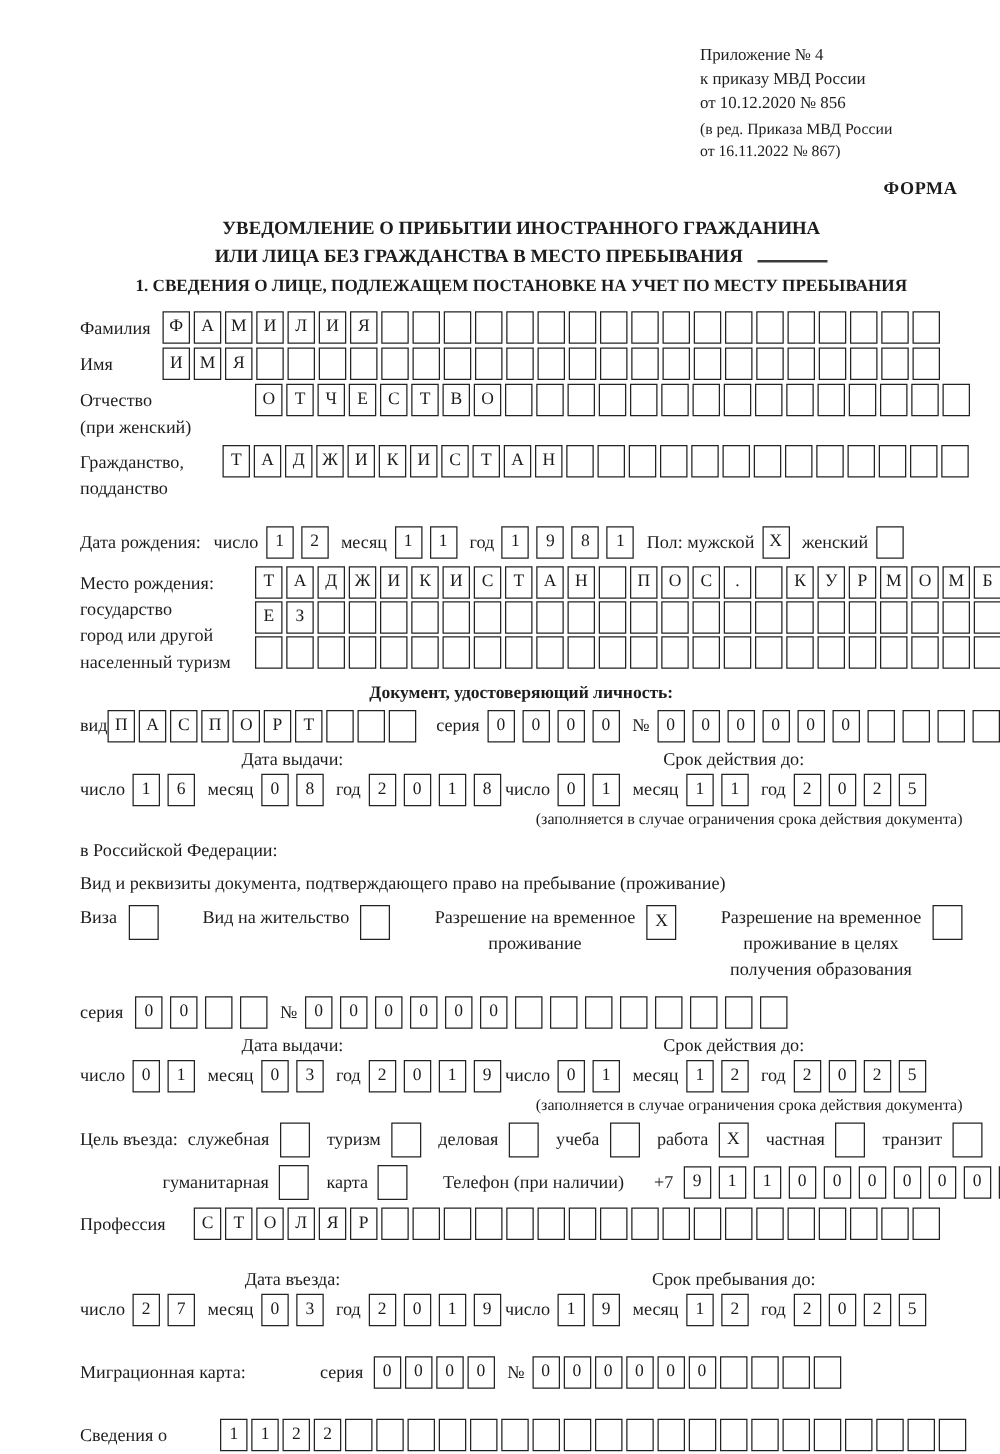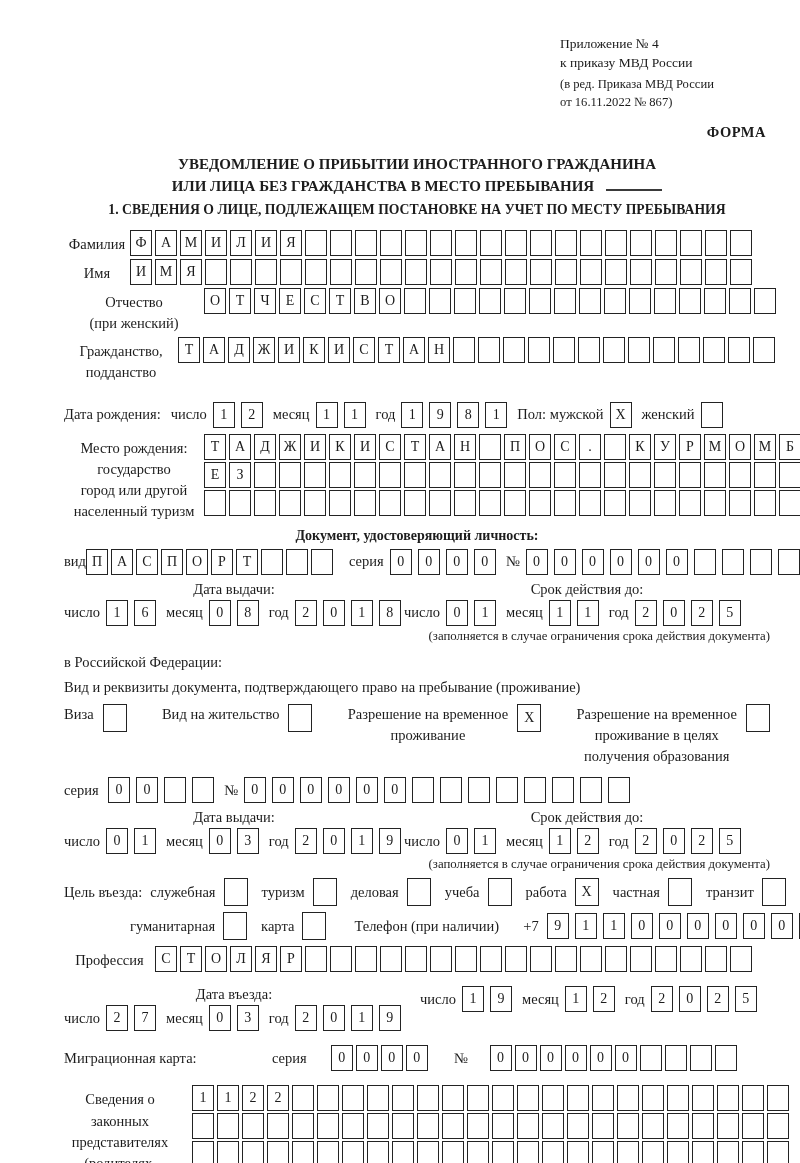--- a/index.html
+++ b/index.html
@@ -11,21 +11,21 @@
   .hdr-sub{font-size:12.6px;margin-top:4px;line-height:1.4;}
   .forma{text-align:right;padding-right:4px;font-weight:bold;font-size:14.5px;margin-top:12px;letter-spacing:.5px;}
   
   .title{text-align:center;font-weight:bold;font-size:15px;line-height:1.5;margin-top:12px;}
   .blank-line{display:inline-block;width:56px;border-bottom:2.5px solid #3a3a3a;height:.9em;margin-left:12px;}
   .sec-heading{font-weight:bold;font-size:13.7px;text-align:center;margin-top:4px;}
   
   .frm{margin-top:12px;font-size:14.5px;}
   .row{display:flex;align-items:flex-start;margin-bottom:3px;}
   .ai-c{align-items:center;}
-  .lbl{flex:none;line-height:1.38;padding-top:4px;text-align:center;}
+  .lbl{flex:none;line-height:1.38;padding-top:4px;}
   .lbl2{line-height:1.45;}
   .boxes{display:flex;gap:3px;flex:none;}
   .box{flex:none;width:22px;height:26px;box-sizing:border-box;border:1.6px solid #232323;
        display:flex;align-items:center;justify-content:center;font-size:14px;background:#fff;}
   .cb{width:24px;height:28px;}
   .dg{gap:6px;}
   .dlab{flex:none;margin:0 6px 0 10px;}
   .col{display:flex;flex-direction:column;gap:2px;}
   .w-fam{width:66px;}
   .w-otch{width:140px;}
@@ -45,30 +45,31 @@
   .dline .dlab:first-child{margin-left:0;}
   .note-r{text-align:right;font-size:12.8px;margin:3px 0 6px 0;}
   .intro{font-size:14.5px;line-height:1.75;margin-top:4px;}
   .opts{display:flex;justify-content:space-between;align-items:flex-start;margin:4px 0 10px 0;}
   .opt{display:flex;align-items:flex-start;gap:9px;}
   .optlines{text-align:center;line-height:1.45;}
   .purp{display:flex;align-items:center;margin-bottom:6px;flex-wrap:nowrap;}
   .purp .plab{flex:none;margin-right:8px;}
   .purp .pcb{flex:none;margin-right:14px;}
   .indent{margin-left:66px;}
-  .mt6{margin-top:14px;gap:16px;} .mt4{margin-top:19px;} .mb6{margin-bottom:6px;}
+  .mt6{margin-top:24px;} .mt4{margin-top:19px;} .mb6{margin-bottom:6px;}
 </style>
 </head>
 <body>
 
 <div class="page">
 
   <div class="hdr">
     <div>Приложение № 4</div>
     <div>к приказу МВД России</div>
+    <div>от 10.12.2020 № 856</div>
     <div class="hdr-sub">
       <div>(в ред. Приказа МВД России</div>
       <div>от 16.11.2022 № 867)</div>
     </div>
   </div>
 
   <div class="forma">ФОРМА</div>
 
   <div class="title">
     <div>УВЕДОМЛЕНИЕ О ПРИБЫТИИ ИНОСТРАННОГО ГРАЖДАНИНА</div>
@@ -598,20 +599,21 @@
           <span class="dlab">год</span>
           <span class="boxes dg">
               <span class="box">2</span>
               <span class="box">0</span>
               <span class="box">1</span>
               <span class="box">9</span>
             </span>
         </div>
       </div>
       <div class="dhalf-r">
+        <div class="dcap">Срок пребывания до:</div>
         <div class="dline">
           <span class="dlab">число</span>
           <span class="boxes dg">
               <span class="box">1</span>
               <span class="box">9</span>
             </span>
           <span class="dlab">месяц</span>
           <span class="boxes dg">
               <span class="box">1</span>
               <span class="box">2</span>

